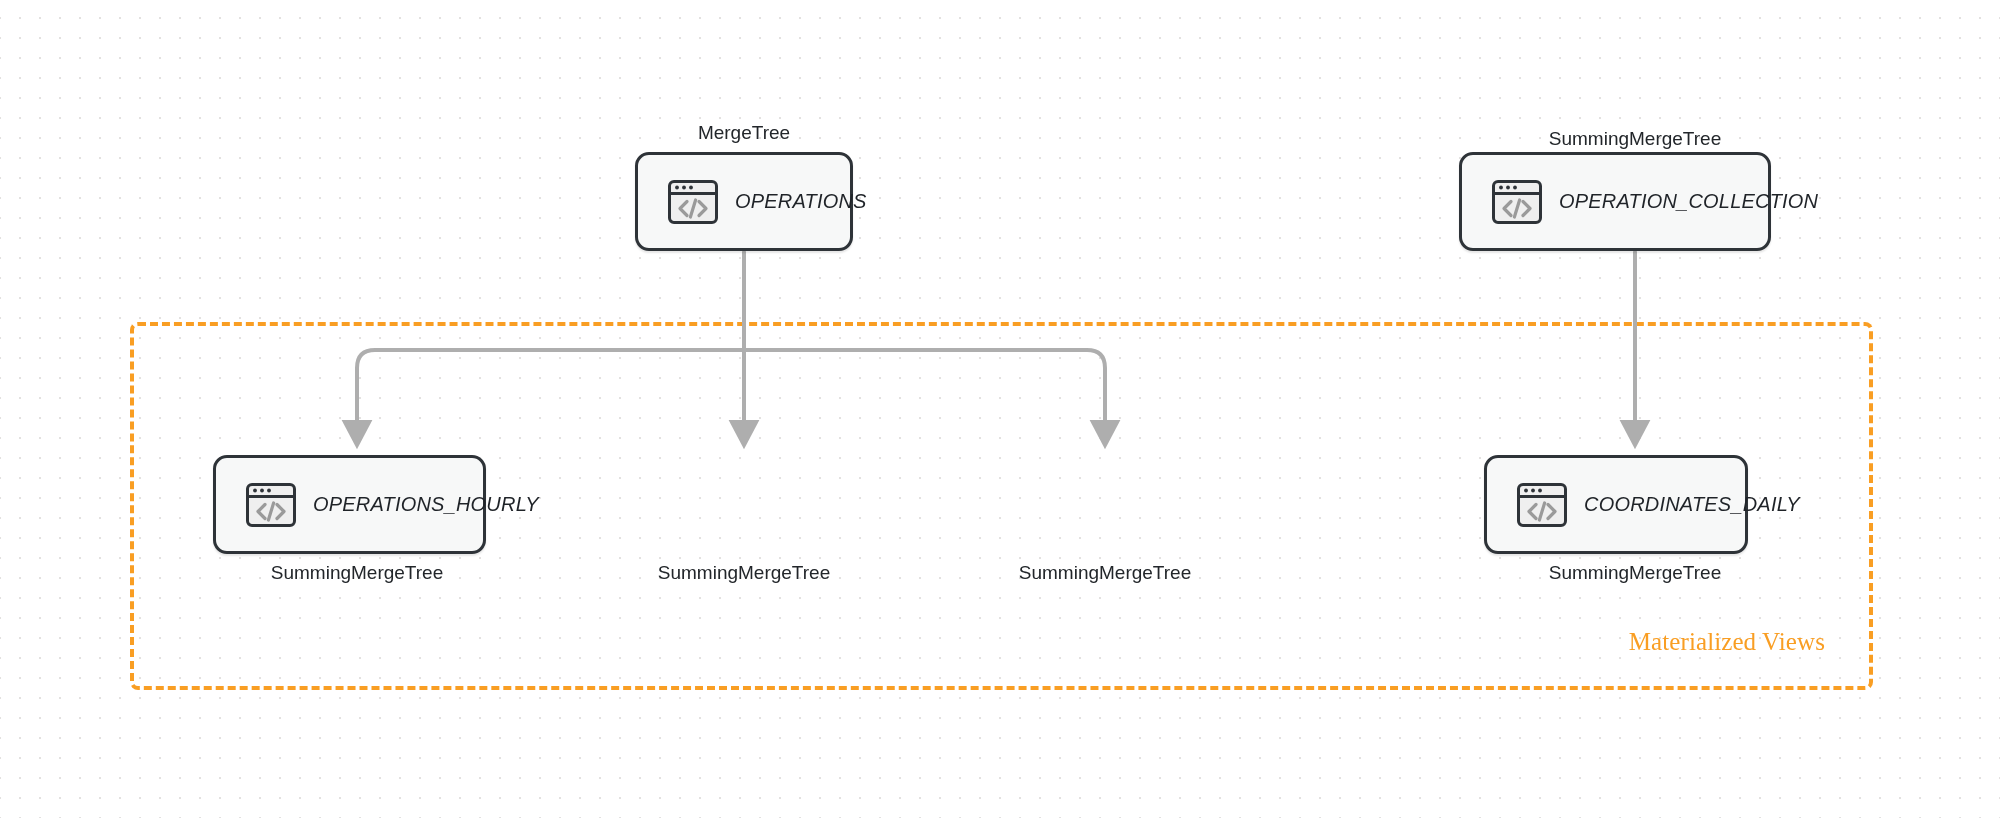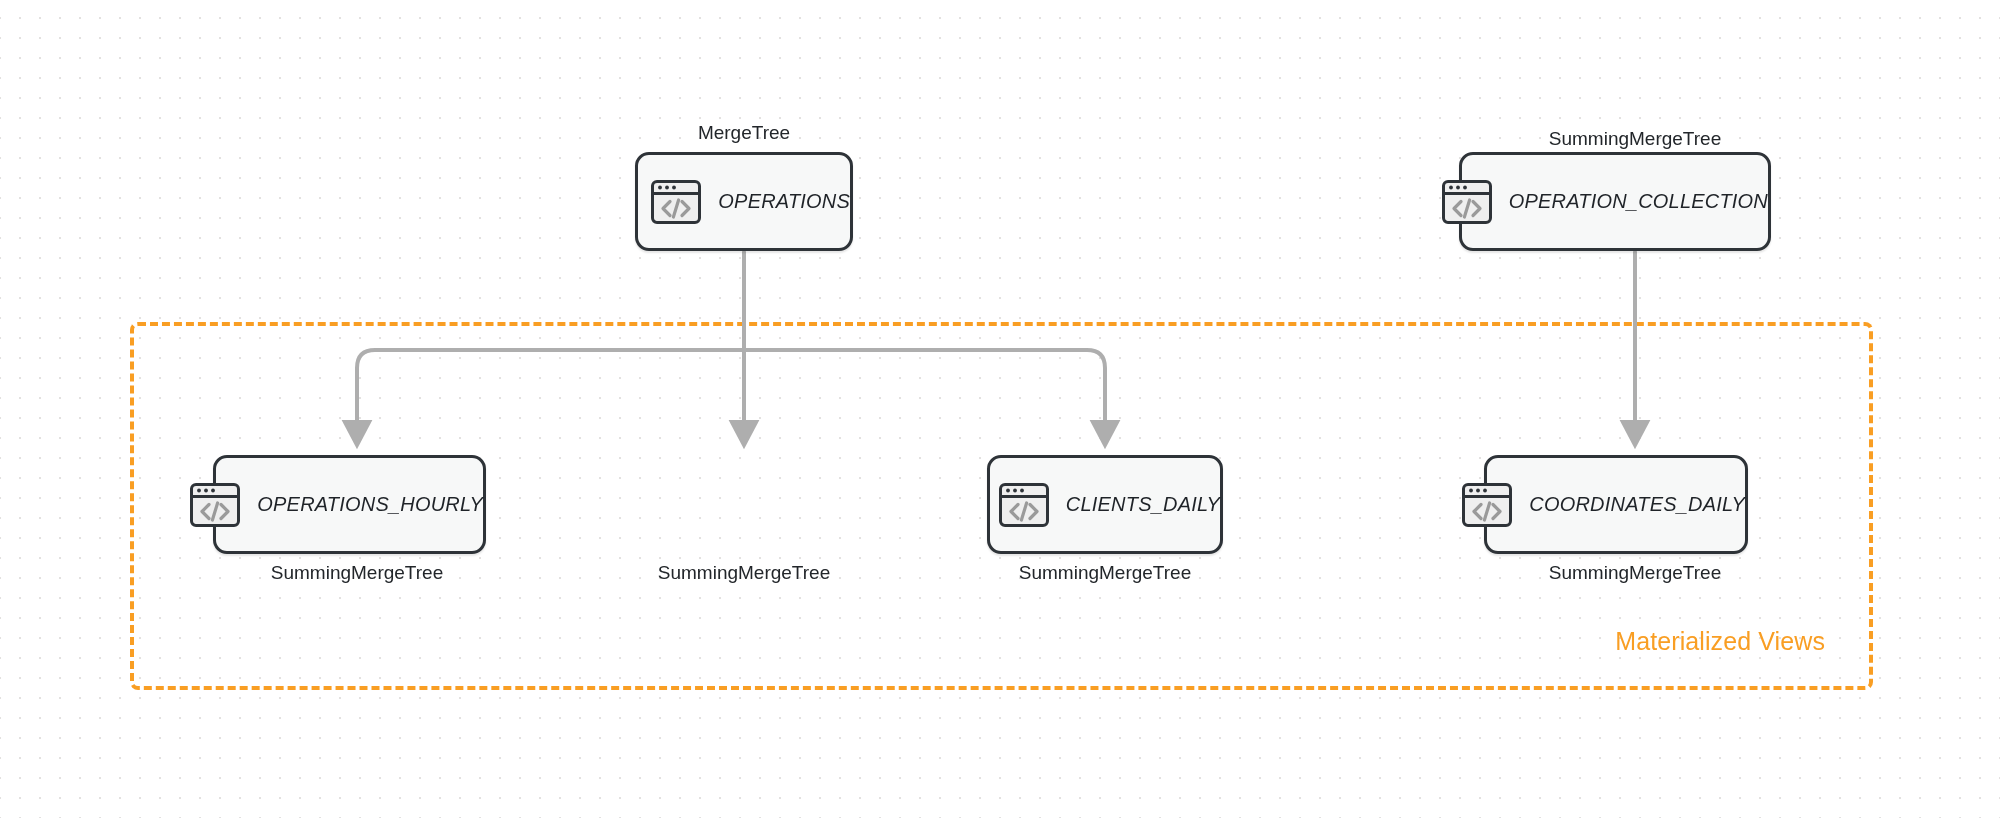--- a/index.html
+++ b/index.html
@@ -43,38 +43,37 @@
     border: 4px dashed #f99e23;
     border-radius: 8px;
     box-sizing: border-box;
   }
   .mv-group-label {
     position: absolute;
     right: 44px;
     bottom: 30px;
     color: #f99e23;
     font-size: 25px;
-    font-family: Liberation Sans, sans-serif;
+    font-family: Liberation Serif, serif;
     white-space: nowrap;
     letter-spacing: 0.1px;
   }
 
   
   .node {
     position: absolute;
     box-sizing: border-box;
     background: #f7f8f8;
     border: 3.5px solid #2e3338;
     border-radius: 14px;
     display: flex;
     align-items: center;
     height: 99px;
-    padding-left: 35px;
+    padding-left: 27px;
     box-shadow: 0 2px 2px rgba(0,0,0,0.10);
-    justify-content: flex-end;
   }
   .node-icon {
     flex: 0 0 auto;
     width: 56px;
     height: 56px;
     margin-right: 14px;
     display: block;
   }
   .node-label {
     font-family: "Liberation Sans", sans-serif;
@@ -171,33 +170,20 @@
       <circle cx="19" cy="13.5" r="1.9" fill="#2e3338"></circle>
       <circle cx="26" cy="13.5" r="1.9" fill="#2e3338"></circle>
       <path d="M22,27.5 L15,34.5 L22,41.5" fill="none" stroke="#9a9a9a" stroke-width="3.2" stroke-linecap="round" stroke-linejoin="round"></path>
       <path d="M34,27.5 L41,34.5 L34,41.5" fill="none" stroke="#9a9a9a" stroke-width="3.2" stroke-linecap="round" stroke-linejoin="round"></path>
       <path d="M30.6,26 L25.4,43" fill="none" stroke="#9a9a9a" stroke-width="3.2" stroke-linecap="round"></path>
     </svg>
     <span class="node-label">OPERATIONS_HOURLY</span>
   </div>
 
 
-  <div class="node" style="left:987px; top:455px; width:236px;">
-    <svg class="node-icon" viewBox="0 0 56 56">
-      <rect x="4.5" y="7.5" width="47" height="41" rx="4.5" fill="#efefef" stroke="#2e3338" stroke-width="3"></rect>
-      <path d="M4.5,19.5 H51.5" stroke="#2e3338" stroke-width="3"></path>
-      <circle cx="12" cy="13.5" r="1.9" fill="#2e3338"></circle>
-      <circle cx="19" cy="13.5" r="1.9" fill="#2e3338"></circle>
-      <circle cx="26" cy="13.5" r="1.9" fill="#2e3338"></circle>
-      <path d="M22,27.5 L15,34.5 L22,41.5" fill="none" stroke="#9a9a9a" stroke-width="3.2" stroke-linecap="round" stroke-linejoin="round"></path>
-      <path d="M34,27.5 L41,34.5 L34,41.5" fill="none" stroke="#9a9a9a" stroke-width="3.2" stroke-linecap="round" stroke-linejoin="round"></path>
-      <path d="M30.6,26 L25.4,43" fill="none" stroke="#9a9a9a" stroke-width="3.2" stroke-linecap="round"></path>
-    </svg>
-    <span class="node-label">CLIENTS_DAILY</span>
-  </div>
 
   <div class="node" style="left:1484px; top:455px; width:264px;">
     <svg class="node-icon" viewBox="0 0 56 56">
       <rect x="4.5" y="7.5" width="47" height="41" rx="4.5" fill="#efefef" stroke="#2e3338" stroke-width="3"></rect>
       <path d="M4.5,19.5 H51.5" stroke="#2e3338" stroke-width="3"></path>
       <circle cx="12" cy="13.5" r="1.9" fill="#2e3338"></circle>
       <circle cx="19" cy="13.5" r="1.9" fill="#2e3338"></circle>
       <circle cx="26" cy="13.5" r="1.9" fill="#2e3338"></circle>
       <path d="M22,27.5 L15,34.5 L22,41.5" fill="none" stroke="#9a9a9a" stroke-width="3.2" stroke-linecap="round" stroke-linejoin="round"></path>
       <path d="M34,27.5 L41,34.5 L34,41.5" fill="none" stroke="#9a9a9a" stroke-width="3.2" stroke-linecap="round" stroke-linejoin="round"></path>

